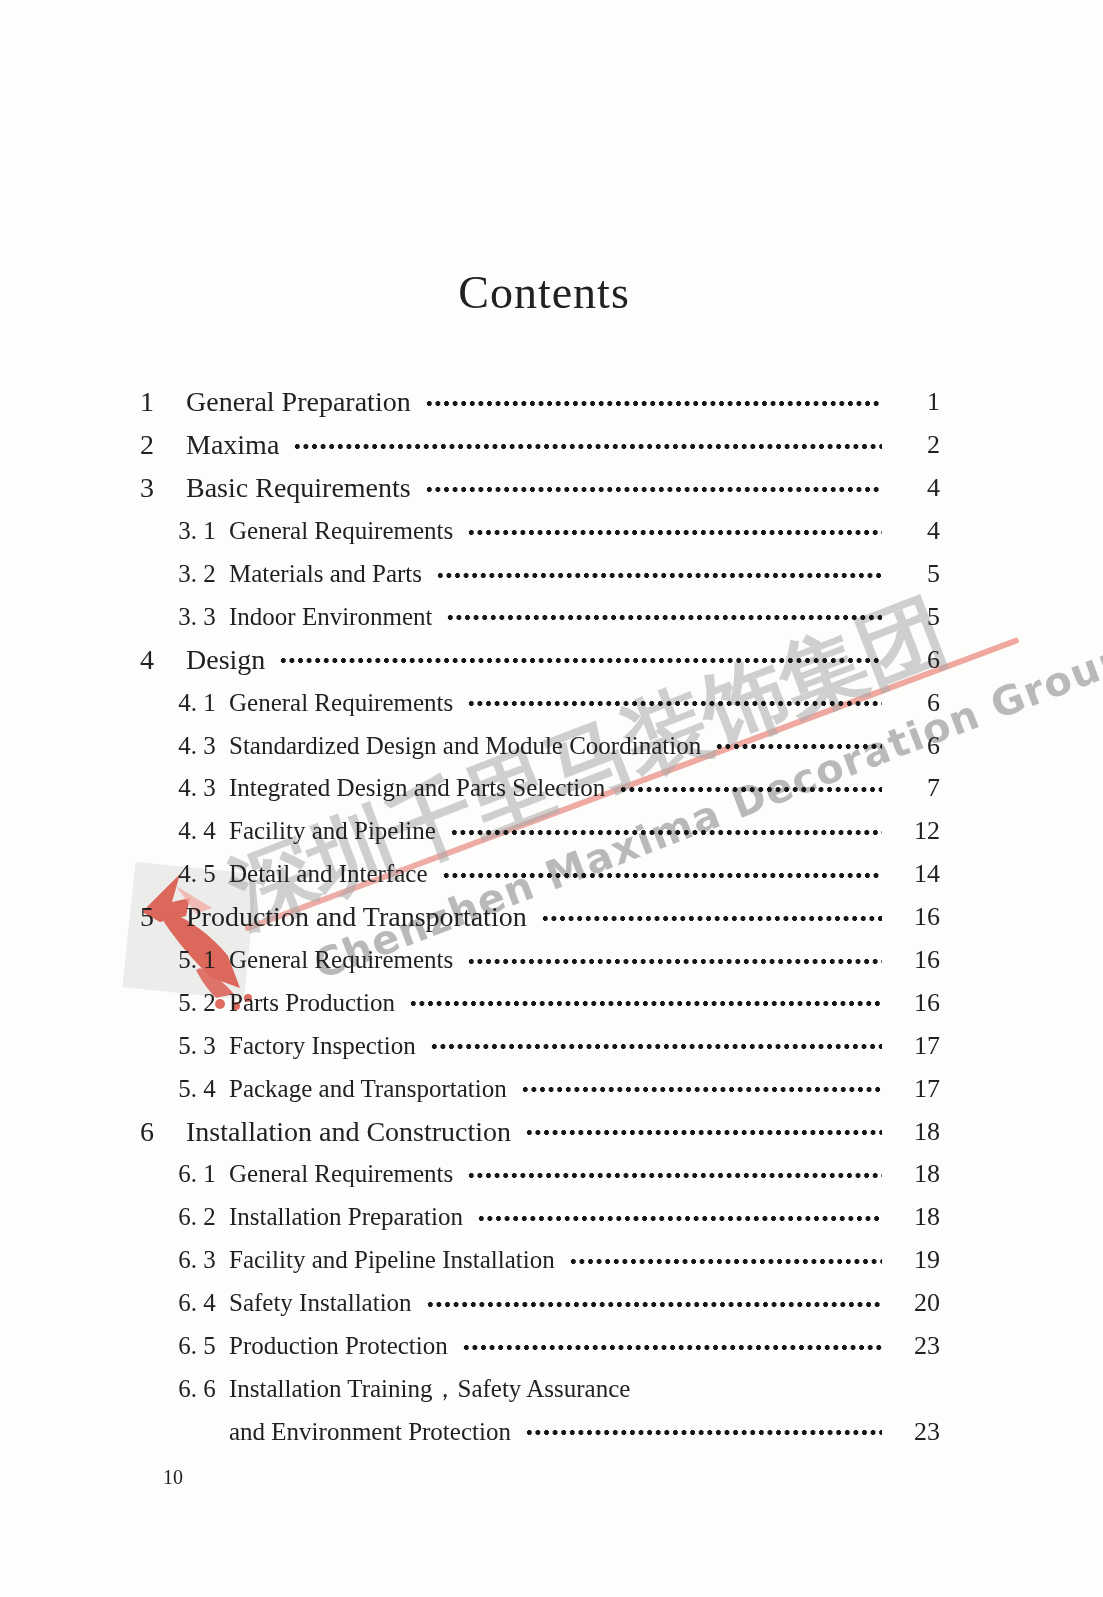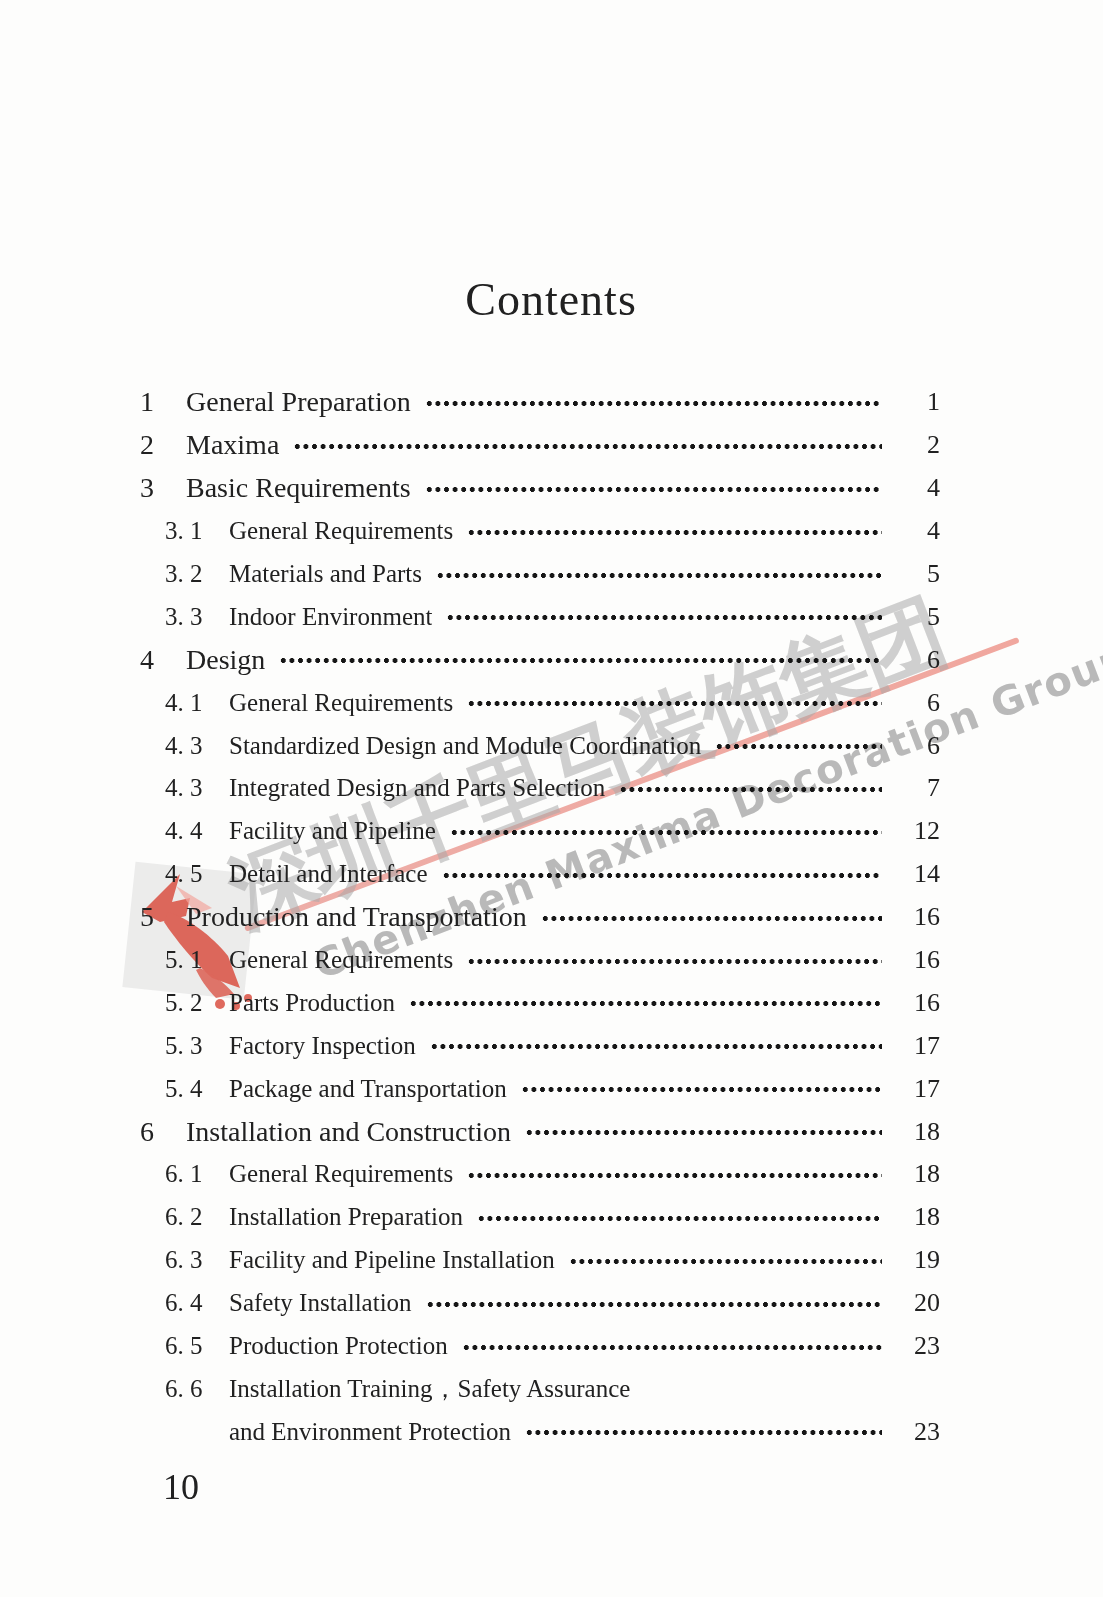--- a/index.html
+++ b/index.html
@@ -28,39 +28,39 @@
   }
   .wm-latin{
     position:absolute;left:323px;top:944px;height:42px;line-height:42px;
     transform:rotate(-21deg);transform-origin:left bottom;
     font-family:"DejaVu Sans", sans-serif;font-weight:700;
     font-size:40px;letter-spacing:1.5px;white-space:nowrap;
   }
   
   .content{position:absolute;inset:0;z-index:1;}
   .doc-title{
-    position:absolute;left:140px;width:800px;top:262px;margin:11px;
+    position:absolute;left:140px;width:800px;top:262px;margin:4px;
     text-align:center;font-size:46px;font-weight:400;letter-spacing:1px;
   }
   .toc{position:absolute;left:140px;right:163px;top:381px;}
   .row{display:flex;align-items:center;height:42.9px;white-space:nowrap;}
   .row .num{flex:0 0 auto;}
   .row.lvl1{font-size:28px;}
   .row.lvl1 .num{width:46px;}
   .row.lvl2{padding-left:25px;font-size:25px;}
-  .row.lvl2 .num{width:64px;}
+  .row.lvl2 .num{width:64px;text-align:center;}
   .row .label{flex:0 1 auto;overflow:hidden;}
   .row .leader{
     flex:1 1 0;height:5px;margin:2px 12px 0 14px;min-width:0;
     background-image:radial-gradient(circle closest-side,#161616 92%,transparent 100%);
     background-size:8.6px 5px;background-repeat:repeat-x;background-position:left center;
   }
   .row.no-leader .leader{background:none;}
   .row .pg{flex:0 0 46px;text-align:right;font-size:26px;}
-  .folio{position:absolute;left:163px;top:1466px;font-size:36px;}
+  .folio{position:absolute;left:163px;top:1466px;font-size:20px;}
 </style>
 </head>
 <body>
 
 <div class="page">
 
   <div class="watermark">
     <svg class="wm-logo" viewBox="0 0 152 162" xmlns="http://www.w3.org/2000/svg">
       <g transform="rotate(6 76 81)">
         <rect x="12" y="12" width="122" height="126" fill="#e4e4e4" opacity="0.7"></rect>

